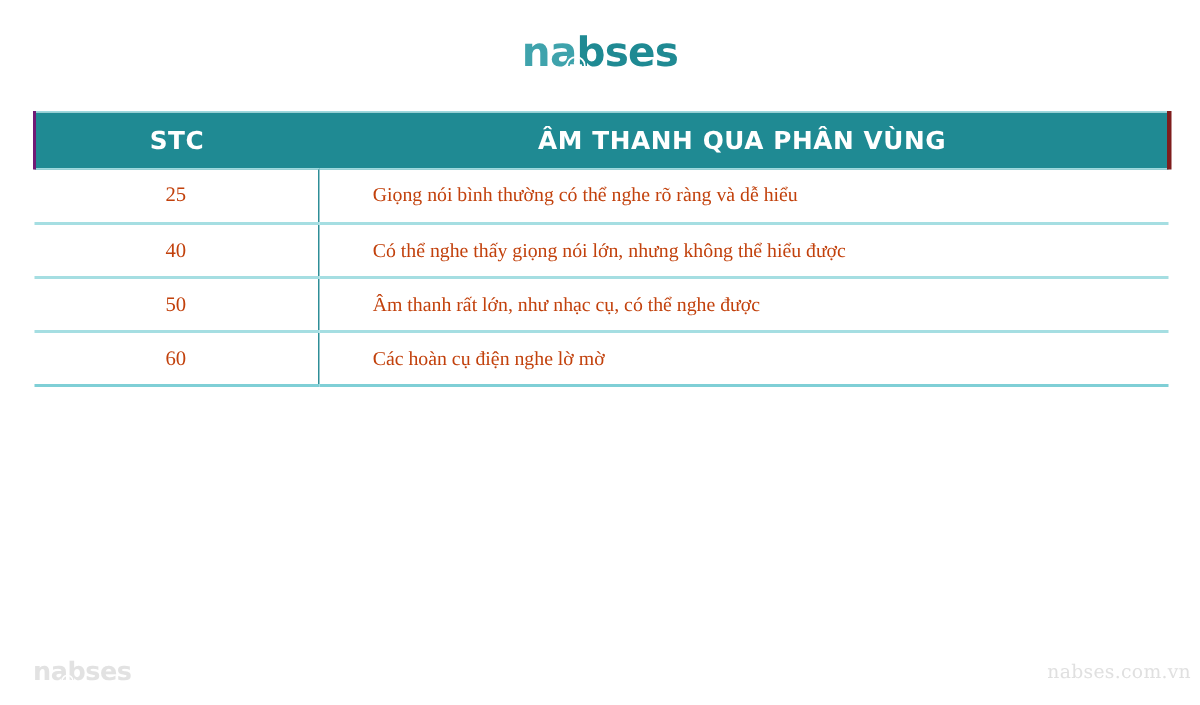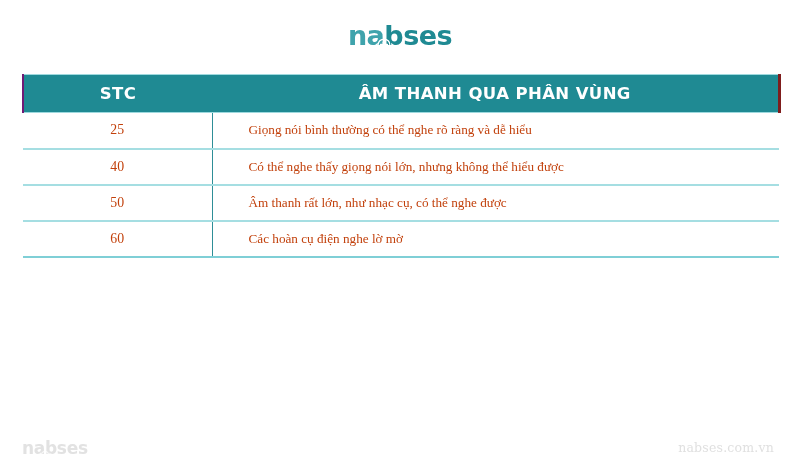--- a/index.html
+++ b/index.html
@@ -141,21 +141,21 @@
     position: absolute;
     left: 50%;
     top: 50%;
     transform: translate(-50%, -50%);
     width: 8px;
     height: 8px;
   }
 
   .footer-url {
     position: absolute;
-    right: 26px;
+    right: 6px;
     bottom: 15px;
     font-family: "DejaVu Serif", serif;
     font-size: 12.5px;
     color: #e0e0e0;
     letter-spacing: 0.2px;
   }
 </style>
 </head>
 <body>
 

